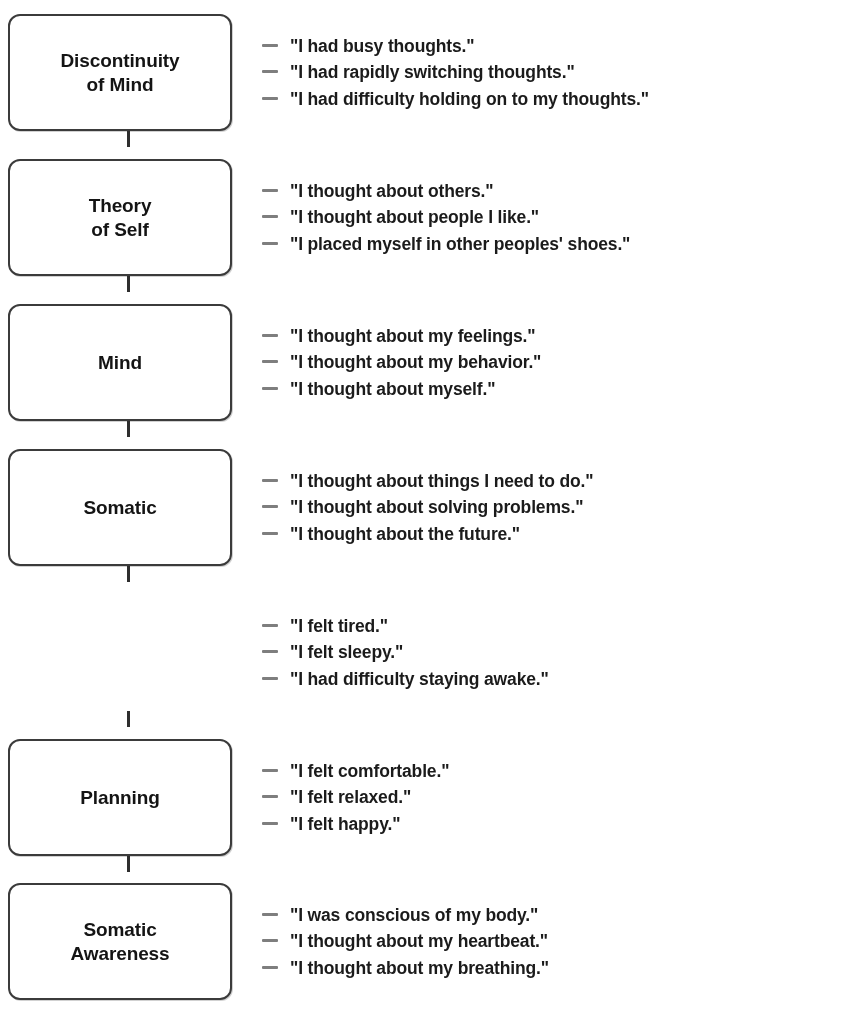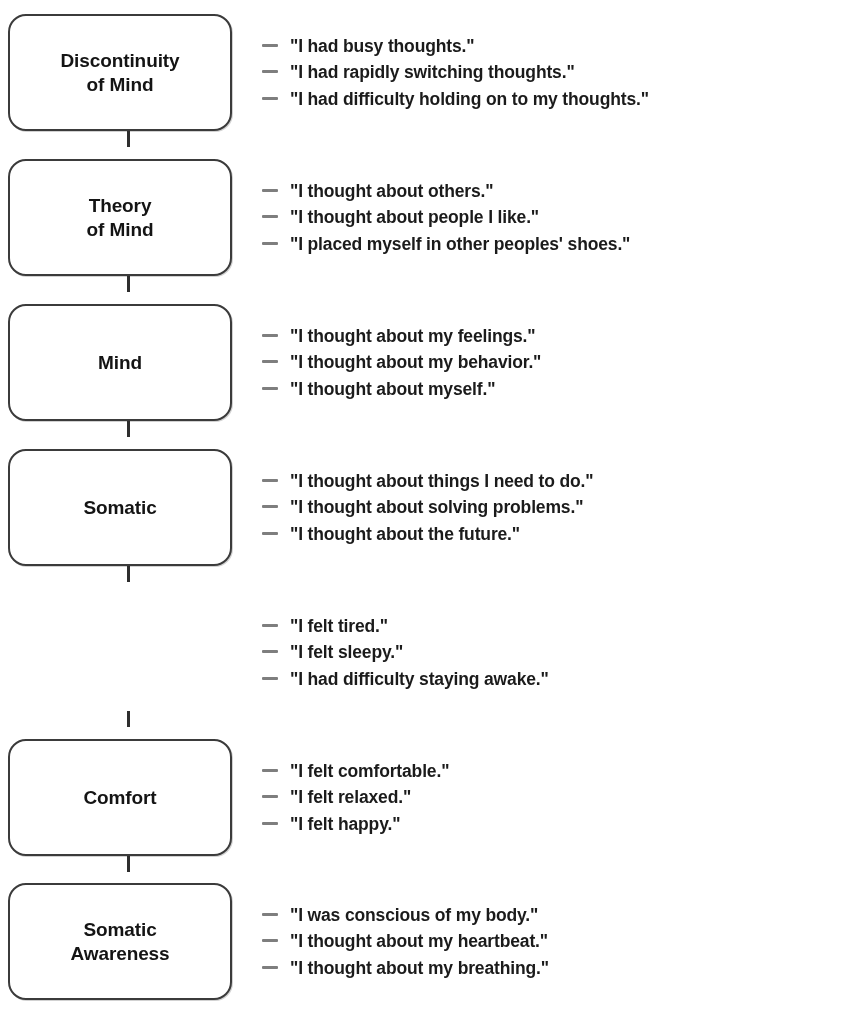--- a/index.html
+++ b/index.html
@@ -43,21 +43,21 @@
     justify-content: center;
   }
   .row.last .box-cell { height: 143px; }
 
   .node-box {
     position: relative;
     width: 224px;
     height: 117px;
     box-sizing: border-box;
     border: 2px solid #3b3b3b;
-    border-radius: 18px;
+    border-radius: 12px;
     background: #ffffff;
     display: flex;
     align-items: center;
     justify-content: center;
     box-shadow: 1px 1px 0 rgba(0,0,0,0.18);
   }
 
   .node-label {
     font-size: 19px;
     font-weight: bold;
@@ -140,21 +140,21 @@
         <span class="dash"></span>
         <span class="item-text">"I had difficulty holding on to my thoughts."</span>
       </div>
     </div>
   </div>
 
   <div class="row">
     <div class="box-cell">
       <div class="node-box">
         <span class="node-label">Theory
-of Mind</span>
+of Self</span>
       </div>
       <div class="connector" style="top:131px;height:16px;"></div>
     </div>
     <div class="items-cell">
       <div class="item">
         <span class="dash"></span>
         <span class="item-text">"I thought about others."</span>
       </div>
       <div class="item">
         <span class="dash"></span>
@@ -229,21 +229,21 @@
       <div class="item">
         <span class="dash"></span>
         <span class="item-text">"I had difficulty staying awake."</span>
       </div>
     </div>
   </div>
 
   <div class="row">
     <div class="box-cell">
       <div class="node-box">
-        <span class="node-label">Comfort</span>
+        <span class="node-label">Planning</span>
       </div>
       <div class="connector" style="top:131px;height:16px;"></div>
     </div>
     <div class="items-cell">
       <div class="item">
         <span class="dash"></span>
         <span class="item-text">"I felt comfortable."</span>
       </div>
       <div class="item">
         <span class="dash"></span>

